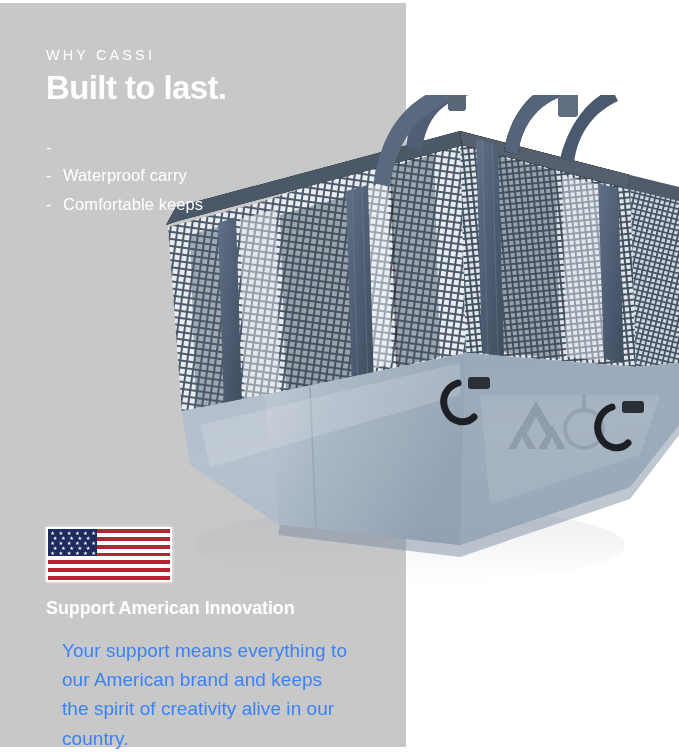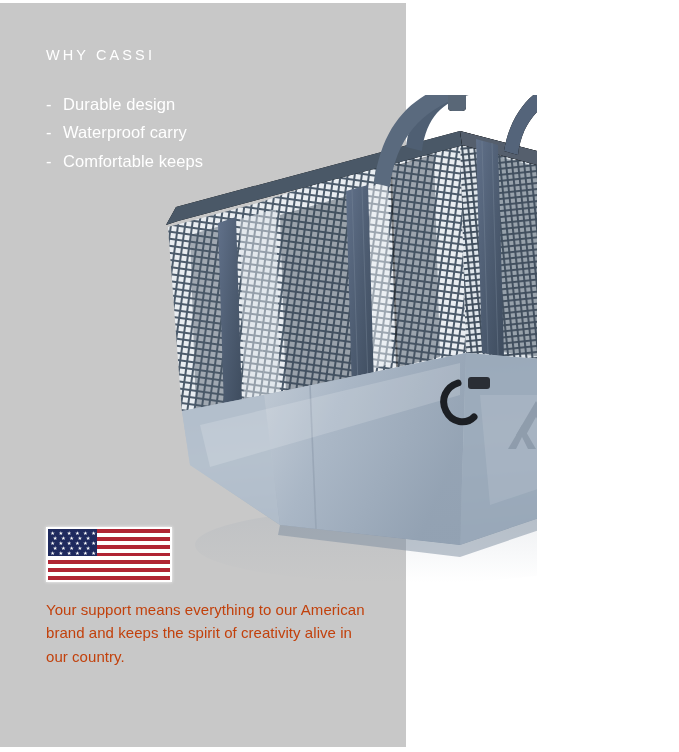--- a/index.html
+++ b/index.html
@@ -6,21 +6,21 @@
     margin: 0;
     padding: 0;
     background: #ffffff;
   }
   body {
     font-family: "Liberation Sans", sans-serif;
   }
 
   #stage {
     position: relative;
-    width: 537px;
+    width: 679px;
     height: 752px;
     overflow: hidden;
     background: #ffffff;
   }
 
   
   .bg-gray {
     position: absolute;
     left: 0;
     top: 3px;
@@ -142,24 +142,24 @@
   }
   .support-title {
     font-size: 18px;
     font-weight: 700;
     color: #ffffff;
     margin: 0 0 9px 0;
     letter-spacing: -0.1px;
     line-height: 1.2;
   }
   .support-body {
-    font-size: 15px;
-    color: #c2410c;
+    font-size: 19px;
+    color: #3b82f6;
     line-height: 1.55;
-    margin: 0;
+    margin: 16px;
     font-weight: 400;
     letter-spacing: 0.05px;
   }
 
   
   .product {
     position: absolute;
     left: 160px;
     top: 95px;
     width: 519px;
@@ -340,24 +340,24 @@
         <rect x="398" y="-6" width="20" height="28" rx="4" fill="#62footer"></rect>
         <rect x="398" y="-6" width="20" height="28" rx="4" fill="#616f83"></rect>
         <rect x="288" y="-8" width="18" height="24" rx="4" fill="#5a footer"></rect>
         <rect x="288" y="-8" width="18" height="24" rx="4" fill="#596777"></rect>
       </g>
     </svg>
   </div>
 
   <div class="copy-top">
     <p class="eyebrow">WHY CASSI</p>
+    <h1 class="headline">Built to last.</h1>
     <ul class="bullets">
       <li>
         <span class="dash">-</span>
-        <span>Durable design</span>
       </li>
       <li>
         <span class="dash">-</span>
         <span>Waterproof carry</span>
       </li>
       <li>
         <span class="dash">-</span>
         <span>Comfortable keeps</span>
       </li>
     </ul>
@@ -375,16 +375,17 @@
       <div class="canton"></div>
       <div class="stars">★ ★ ★ ★ ★ ★
  ★ ★ ★ ★ ★
 ★ ★ ★ ★ ★ ★
  ★ ★ ★ ★ ★
 ★ ★ ★ ★ ★ ★</div>
     </div>
   </div>
 
   <div class="copy-bottom">
+    <h2 class="support-title">Support American Innovation</h2>
     <p class="support-body">Your support means everything to our American brand and keeps the spirit of creativity alive in our country.</p>
   </div>
 
 </div>
 
 </body></html>

